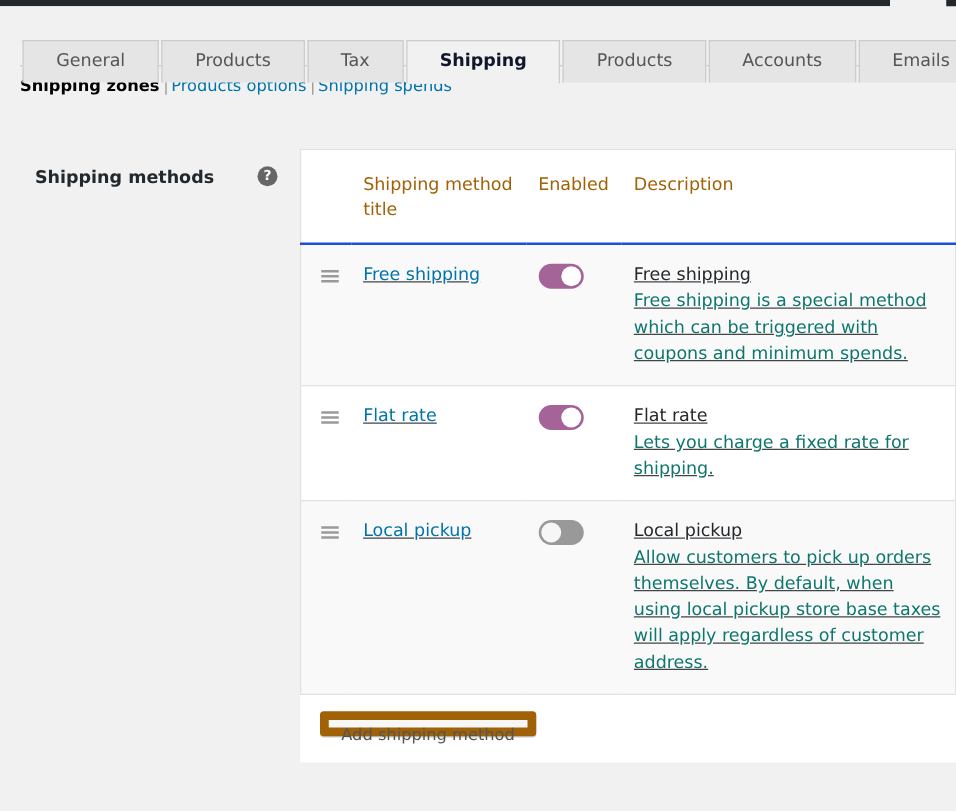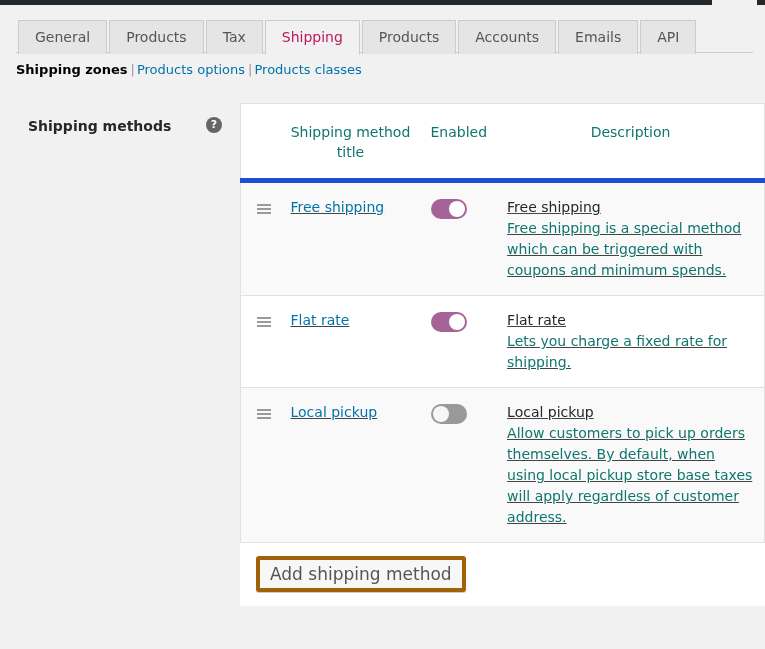--- a/index.html
+++ b/index.html
@@ -34,37 +34,37 @@
     position: relative;
     margin: 14px 12px 0 16px;
     height: 34px;
     border-bottom: 1px solid #ccc;
     padding-left: 2px;
     white-space: nowrap;
   }
   .nav-tab {
     display: inline-block;
     position: relative;
-    top: 1px;
+    top: 13px;
     margin: 0 2px -1px 0;
-    padding: 6px 16px 7px;
+    padding: 6px 26px 7px;
     font-size: 14px;
     line-height: 20px;
     background: #e5e5e5;
     border: 1px solid #ccc;
     border-bottom: none;
     color: #555;
     text-decoration: none;
     vertical-align: top;
   }
   .nav-tab.active {
     background: #f1f1f1;
     border-bottom: 1px solid #f1f1f1;
-    color: #be185d;
-    font-weight: 400;
+    color: #0f172a;
+    font-weight: 700;
   }
 
   
   .subnav {
     margin: 8px 0 0 16px;
     font-size: 13px;
     line-height: 18px;
     color: #555;
   }
   .subnav .item { color: #0073aa; text-decoration: none; }
@@ -82,21 +82,21 @@
   .breadcrumb a {
     color: #0073aa;
     text-decoration: underline;
     font-weight: 600;
   }
   .breadcrumb .gt { font-weight: 600; color: #23282d; padding: 0 3px; }
 
   
   .form-table {
     position: relative;
-    margin: 12px 0 0 0;
+    margin: 28px 0 0 0;
     padding: 12px;
   }
   .row-flex { display: flex; align-items: flex-start; }
   .th-cell {
     width: 228px;
     flex: 0 0 228px;
     padding: 14px 10px 0 16px;
     font-size: 14px;
     font-weight: 600;
     color: #23282d;
@@ -124,25 +124,25 @@
   
   .wc-shipping-table {
     width: 525px;
     border-collapse: collapse;
     background: #fff;
     border: 1px solid #e1e1e1;
     font-size: 14px;
     color: #444;
   }
   .wc-shipping-table thead th {
-    text-align: center;
+    text-align: left;
     font-weight: 400;
-    color: #0f766e;
+    color: #a16207;
     padding: 18px 10px 16px;
-    border-bottom: 5px solid #1d4ed8;
+    border-bottom: 2px solid #1d4ed8;
     vertical-align: top;
     line-height: 20px;
     background: #fff;
   }
   .col-sort { width: 40px; padding-left: 16px !important; padding-right: 0 !important; }
   .col-title { width: 140px; }
   .col-enabled { width: 72px; }
   .col-desc { }
 
   .wc-shipping-table tbody td {
@@ -202,43 +202,43 @@
   .desc-body { color: #0f766e; display: block; }
 
   .table-footer {
     background: #fff;
     padding: 13px 16px 14px;
   }
 
   .button-secondary {
     display: inline-block;
     background: #f7f7f7;
-    border: 4px solid #a16207;
+    border: 7px solid #a16207;
     border-radius: 3px;
     color: #555;
-    font-size: 17px;
+    font-size: 13px;
     line-height: 26px;
-    height: 36px;
+    height: 20px;
     padding: 0 10px;
     cursor: pointer;
     font-family: "DejaVu Sans", "Liberation Sans", sans-serif;
     box-shadow: 0 1px 0 #ccc;
   }
 </style>
 </head>
 <body>
 
 <div class="adminbar"></div>
 <div class="adminbar-right"></div>
 
 <div class="wrap">
 
   <nav class="nav-tab-wrapper" id="tabs"><a href="#" class="nav-tab">General</a><a href="#" class="nav-tab">Products</a><a href="#" class="nav-tab">Tax</a><a href="#" class="nav-tab active">Shipping</a><a href="#" class="nav-tab">Products</a><a href="#" class="nav-tab">Accounts</a><a href="#" class="nav-tab">Emails</a><a href="#" class="nav-tab">API</a></nav>
 
-  <div class="subnav" id="subnav"><a href="#" class="item current">Shipping zones</a><span class="sep">|</span><a href="#" class="item">Products options</a><span class="sep">|</span><a href="#" class="item">Products classes</a></div>
+  <div class="subnav" id="subnav"><a href="#" class="item current">Shipping zones</a><span class="sep">|</span><a href="#" class="item">Products options</a><span class="sep">|</span><a href="#" class="item">Shipping spends</a></div>
 
 
   <div class="form-table">
     <div class="row-flex">
 
       <div class="th-cell">
         <span>Shipping methods</span>
         <span class="help-tip">?</span>
       </div>
 

